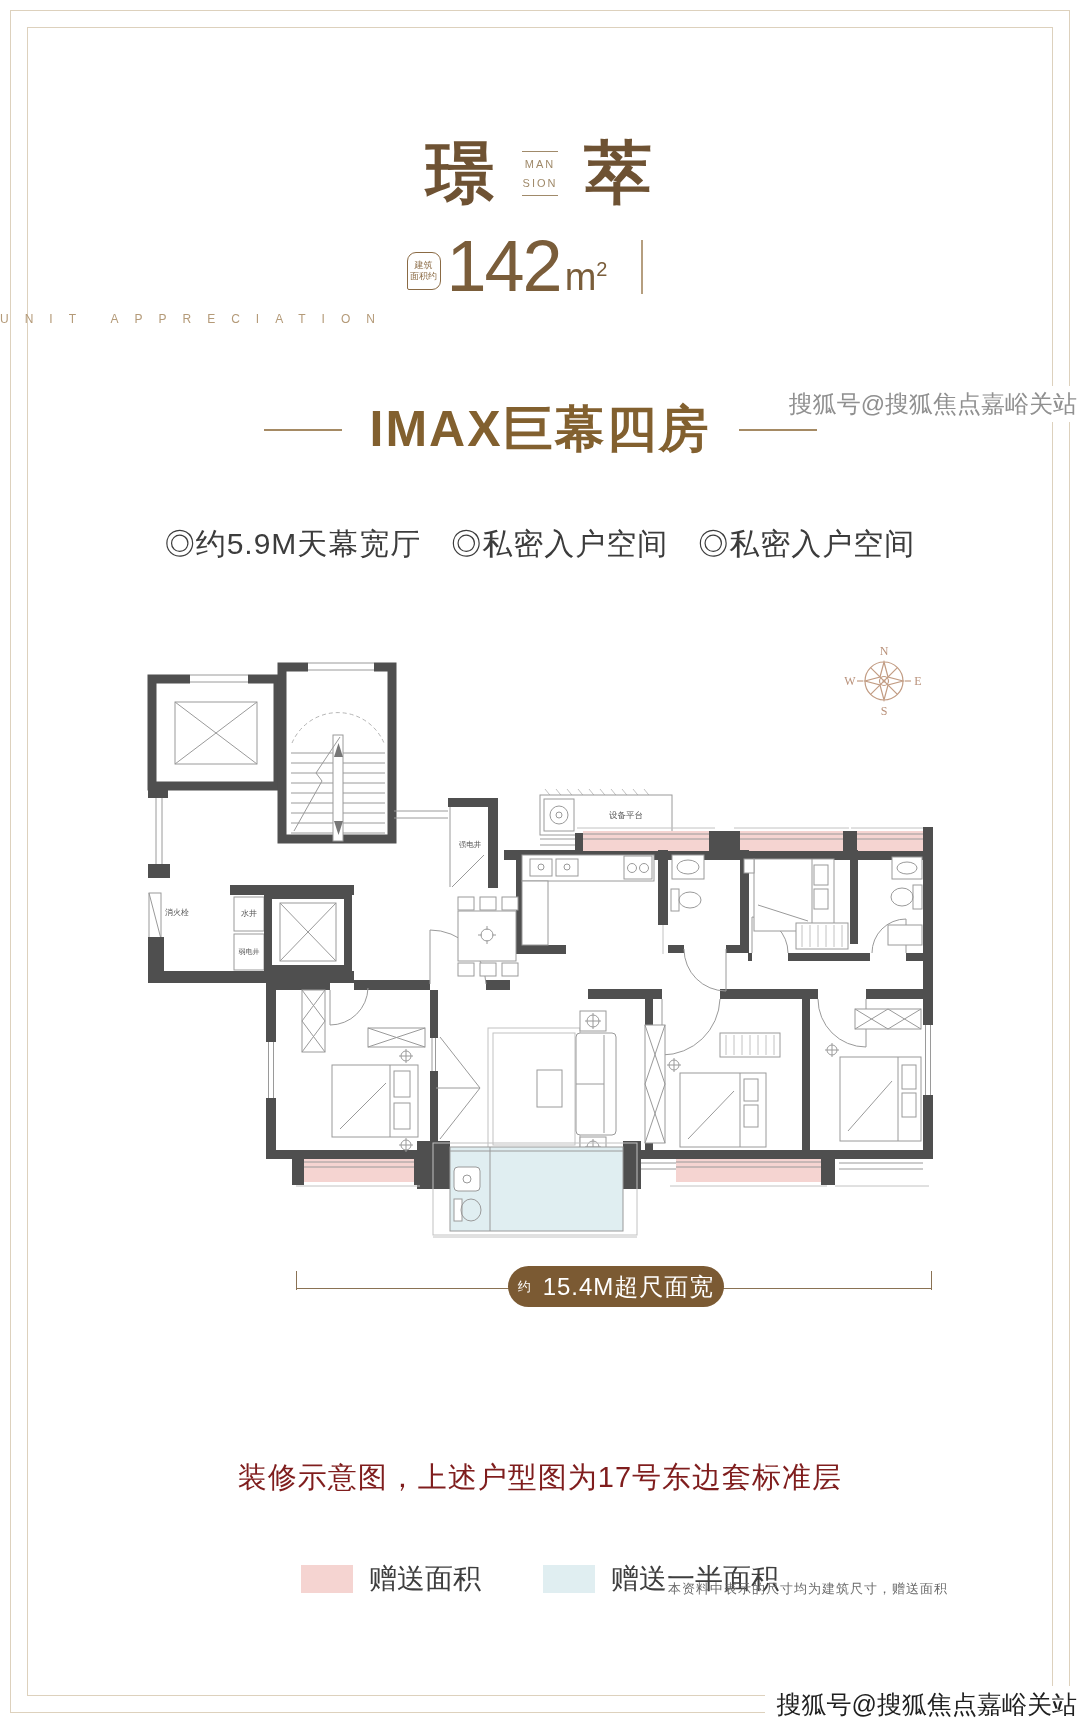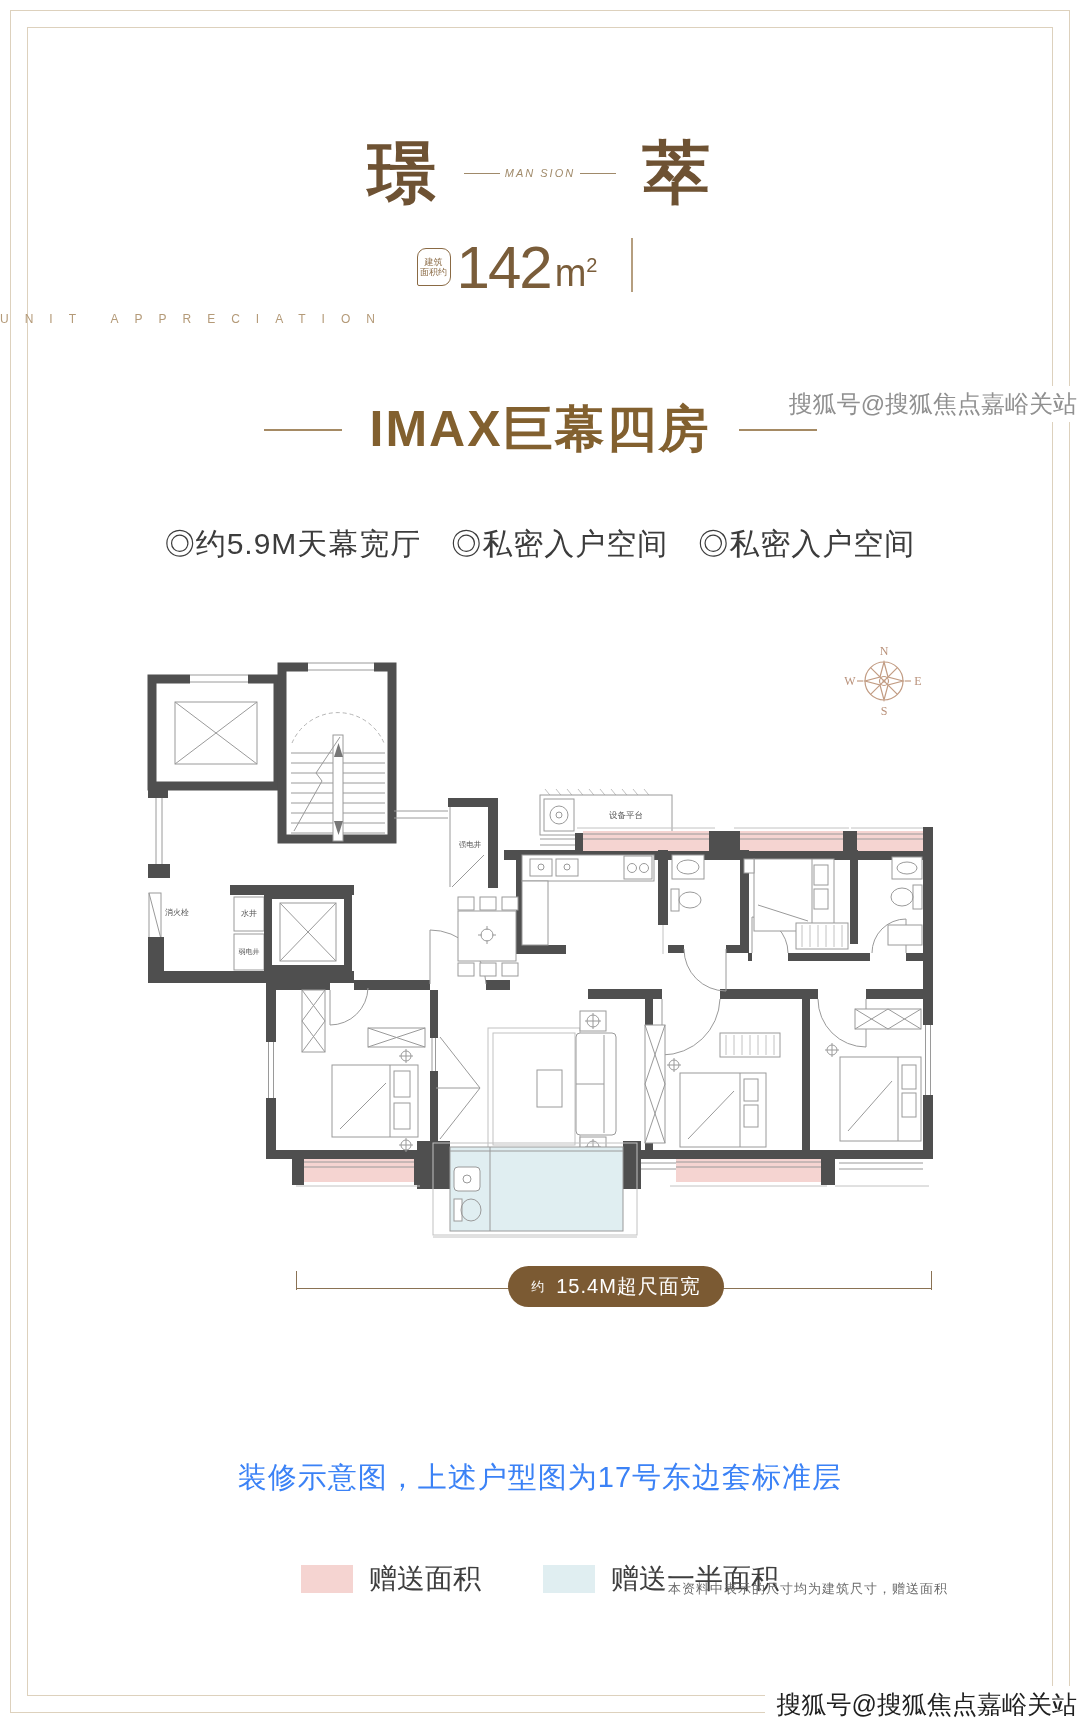--- a/index.html
+++ b/index.html
@@ -5,30 +5,30 @@
   html,body{margin:0;padding:0;}
   body{width:1080px;height:1723px;position:relative;background:#fff;overflow:hidden;
        font-family:"Liberation Sans",sans-serif;color:#333;}
   .frame{position:absolute;pointer-events:none;}
   .frame.outer{inset:10px;border:1px solid #ddd1bd;}
   .frame.inner{inset:27px;border:1px solid #ddd1bd;}
 
   
   .title-row{position:absolute;top:128px;left:0;width:100%;display:flex;justify-content:center;align-items:center;gap:26px;}
   .title-char{font-size:68px;font-weight:bold;color:#6e5233;letter-spacing:2px;}
-  .mansion{display:flex;flex-direction:row;align-items:center;gap:5px;font-style:italic;}
+  .mansion{display:flex;flex-direction:column;align-items:center;gap:5px;}
   .mansion .rule{width:36px;height:1px;background:#a08a6a;}
   .mansion .txt{font-size:11px;color:#a08a6a;letter-spacing:2px;line-height:1.3;text-align:center;}
 
   
   .area-row{position:absolute;top:238px;left:0;width:100%;display:flex;justify-content:center;align-items:flex-end;}
   .area-badge{width:32px;height:36px;border:1px solid #8a6a44;border-radius:9px 9px 9px 2px;
       display:flex;flex-direction:column;justify-content:center;align-items:center;
       font-size:9px;color:#8a6a44;line-height:1.15;margin:0 6px 6px 0;}
-  .area-num{font-size:60px;line-height:0.8;color:#7a5d3a;letter-spacing:-2px;}
+  .area-num{font-size:72px;line-height:0.8;color:#7a5d3a;letter-spacing:-2px;}
   .area-unit{font-size:38px;color:#7a5d3a;margin-left:4px;line-height:1;}
   .area-unit sup{font-size:20px;}
   .area-div{width:2px;height:54px;background:#b59e7f;margin:0 30px 0 34px;align-self:center;}
   .area-rooms{font-size:30px;color:#6e5233;letter-spacing:3px;margin-bottom:8px;}
 
   .en-caption{position:absolute;top:312px;left:0;width:100%;text-align:left;
       font-size:12px;letter-spacing:16px;color:#b49a78;}
 
   
   .section-row{position:absolute;top:396px;left:0;width:100%;display:flex;justify-content:center;align-items:center;gap:28px;}
@@ -51,24 +51,24 @@
   .compass-stroke{stroke:#c29c83;fill:none;stroke-width:1.2;}
   .compass-letter{font-family:"Liberation Serif",serif;font-size:12px;fill:#b9917a;}
 
   
   .dimension{position:absolute;left:296px;top:1264px;width:636px;height:48px;}
   .dim-line{position:absolute;left:0;right:0;top:24px;height:1px;background:#8a7254;}
   .dim-tick{position:absolute;top:7px;width:1px;height:19px;background:#8a7254;}
   .dim-tick.l{left:0;} .dim-tick.r{right:0;}
   .dim-pill{position:absolute;left:212px;top:2px;width:216px;height:41px;border-radius:21px;
       background:#7b5a33;display:flex;justify-content:center;align-items:center;gap:12px;color:#fff;}
-  .dim-approx{font-size:13px;} .dim-text{font-size:20px;letter-spacing:1px;}
+  .dim-approx{font-size:13px;} .dim-text{font-size:24px;letter-spacing:1px;}
 
   .caption{position:absolute;top:1458px;left:0;width:100%;text-align:center;
-      font-size:29px;color:#3b82f6;letter-spacing:1px;}
+      font-size:29px;color:#7f1d1d;letter-spacing:1px;}
 
   .legend{position:absolute;top:1560px;left:0;width:100%;display:flex;justify-content:center;align-items:center;gap:16px;
       font-size:28px;color:#3e3e3e;}
   .legend .gap{width:30px;}
   .swatch{width:52px;height:28px;}
   .swatch.pink{background:#f5d4d1;}
   .swatch.blue{background:#e0eef1;}
 
   .footnote{position:absolute;top:1580px;right:132px;font-size:13px;color:#6b6b6b;letter-spacing:1px;}
 

